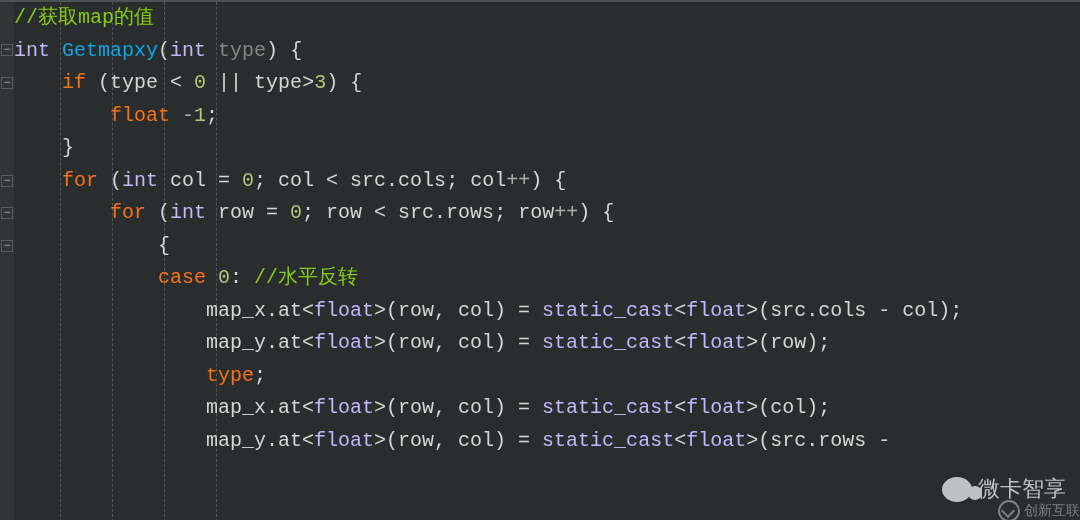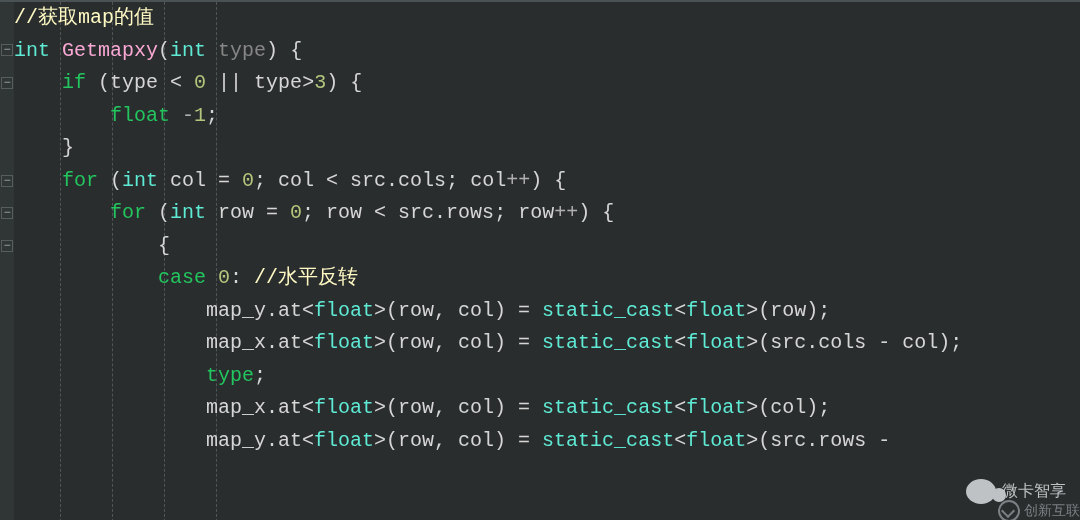--- a/index.html
+++ b/index.html
@@ -52,35 +52,35 @@
     left: 14px;
     top: 0;
     right: 0;
   }
   .code-line {
     height: 32.5px;
     line-height: 32.5px;
     white-space: pre;
     color: #d6d6d6;
   }
-  .c-comment  { color: #fef9c3; }
-  .c-keyword  { color: #5eead4; }
-  .c-flow     { color: #22c55e; }
+  .c-comment  { color: #84cc16; }
+  .c-keyword  { color: #c4b5fd; }
+  .c-flow     { color: #f97316; }
   .c-number   { color: #b1c67b; }
   .c-ident    { color: #d6d6d6; }
   .c-param    { color: #868686; }
   .c-op       { color: #b0b0b0; }
-  .c-func     { color: #f9a8d4; }
+  .c-func     { color: #0ea5e9; }
   .watermark-1 {
     position: absolute;
     right: 14px;
     bottom: 18px;
     color: #cfd3d5;
     font-family: "Microsoft YaHei", sans-serif;
-    font-size: 16px;
+    font-size: 22px;
     display: flex;
     align-items: center;
     gap: 6px;
     opacity: 0.9;
   }
   .wm-bubble {
     position: relative;
     width: 30px;
     height: 25px;
     background: #cfd3d5;
@@ -149,22 +149,22 @@
   <div class="code-area" id="code-area">
       <div class="code-line"><span class="c-comment">//获取map的值</span></div>
       <div class="code-line"><span class="c-keyword">int</span><span> </span><span class="c-func">Getmapxy</span><span>(</span><span class="c-keyword">int</span><span> </span><span class="c-param">type</span><span>)</span><span> {</span></div>
       <div class="code-line">    <span class="c-flow">if</span><span> (</span><span class="c-ident">type</span><span> &lt; </span><span class="c-number">0</span><span> || </span><span class="c-ident">type</span><span>&gt;</span><span class="c-number">3</span><span>) {</span></div>
       <div class="code-line">        <span class="c-flow">float</span><span> </span><span class="c-op">-</span><span class="c-number">1</span><span>;</span></div>
       <div class="code-line">    <span>}</span></div>
       <div class="code-line">    <span class="c-flow">for</span><span> (</span><span class="c-keyword">int</span><span> col = </span><span class="c-number">0</span><span>; col &lt; src.cols; col</span><span class="c-op">++</span><span>) {</span></div>
       <div class="code-line">        <span class="c-flow">for</span><span> (</span><span class="c-keyword">int</span><span> row = </span><span class="c-number">0</span><span>; row &lt; src.rows; row</span><span class="c-op">++</span><span>) {</span></div>
       <div class="code-line">            <span>{</span></div>
       <div class="code-line">            <span class="c-flow">case</span><span> </span><span class="c-number">0</span><span>: </span><span class="c-comment">//水平反转</span></div>
+      <div class="code-line">                <span>map_x.at&lt;</span><span class="c-keyword">float</span><span>&gt;(row, col) = </span><span class="c-keyword">static_cast</span><span>&lt;</span><span class="c-keyword">float</span><span>&gt;(src.cols - col);</span></div>
       <div class="code-line">                <span>map_y.at&lt;</span><span class="c-keyword">float</span><span>&gt;(row, col) = </span><span class="c-keyword">static_cast</span><span>&lt;</span><span class="c-keyword">float</span><span>&gt;(row);</span></div>
-      <div class="code-line">                <span>map_x.at&lt;</span><span class="c-keyword">float</span><span>&gt;(row, col) = </span><span class="c-keyword">static_cast</span><span>&lt;</span><span class="c-keyword">float</span><span>&gt;(src.cols - col);</span></div>
       <div class="code-line">                <span class="c-flow">type</span><span>;</span></div>
       <div class="code-line">                <span>map_x.at&lt;</span><span class="c-keyword">float</span><span>&gt;(row, col) = </span><span class="c-keyword">static_cast</span><span>&lt;</span><span class="c-keyword">float</span><span>&gt;(col);</span></div>
       <div class="code-line">                <span>map_y.at&lt;</span><span class="c-keyword">float</span><span>&gt;(row, col) = </span><span class="c-keyword">static_cast</span><span>&lt;</span><span class="c-keyword">float</span><span>&gt;(src.rows - </span></div>
     </div>
 
   <div class="watermark-1">
     <span class="wm-bubble"></span>
     <span>微卡智享</span>
   </div>
   <div class="watermark-2">

